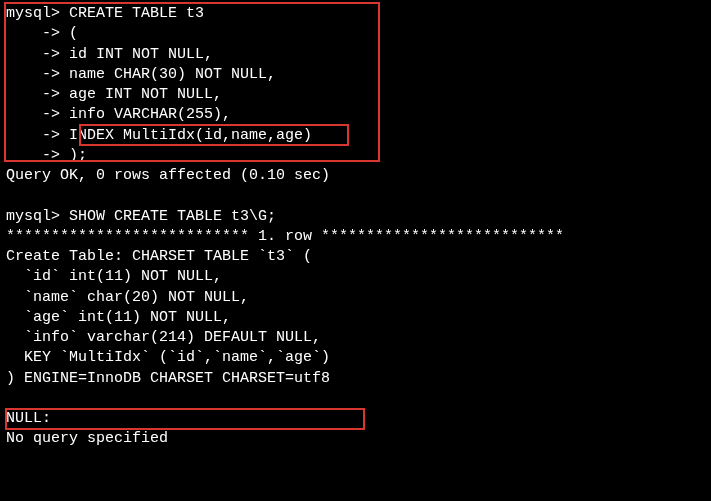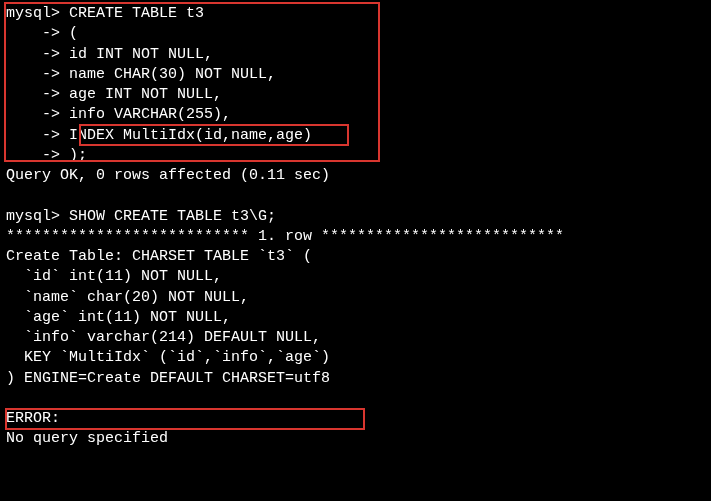--- a/index.html
+++ b/index.html
@@ -56,31 +56,31 @@
 
 <div>
   <div class="line">mysql&gt; CREATE TABLE t3</div>
   <div class="line">    -&gt; (</div>
   <div class="line">    -&gt; id INT NOT NULL,</div>
   <div class="line">    -&gt; name CHAR(30) NOT NULL,</div>
   <div class="line">    -&gt; age INT NOT NULL,</div>
   <div class="line">    -&gt; info VARCHAR(255),</div>
   <div class="line">    -&gt; INDEX MultiIdx(id,name,age)</div>
   <div class="line">    -&gt; );</div>
-  <div class="line">Query OK, 0 rows affected (0.11 sec)</div>
+  <div class="line">Query OK, 0 rows affected (0.10 sec)</div>
   <div class="line">&nbsp;</div>
   <div class="line">mysql&gt; SHOW CREATE TABLE t3\G;</div>
   <div class="line">*************************** 1. row ***************************</div>
   <div class="line">Create Table: CHARSET TABLE `t3` (</div>
   <div class="line">  `id` int(11) NOT NULL,</div>
   <div class="line">  `name` char(20) NOT NULL,</div>
   <div class="line">  `age` int(11) NOT NULL,</div>
   <div class="line">  `info` varchar(214) DEFAULT NULL,</div>
-  <div class="line">  KEY `MultiIdx` (`id`,`info`,`age`)</div>
-  <div class="line">) ENGINE=Create DEFAULT CHARSET=utf8</div>
+  <div class="line">  KEY `MultiIdx` (`id`,`name`,`age`)</div>
+  <div class="line">) ENGINE=InnoDB CHARSET CHARSET=utf8</div>
   <div class="line">&nbsp;</div>
-  <div class="line">ERROR:</div>
+  <div class="line">NULL:</div>
   <div class="line">No query specified</div>
 </div>
 
 <div class="highlight-box-1"></div>
 <div class="highlight-box-2"></div>
 <div class="highlight-box-3"></div>
 
 </body></html>

